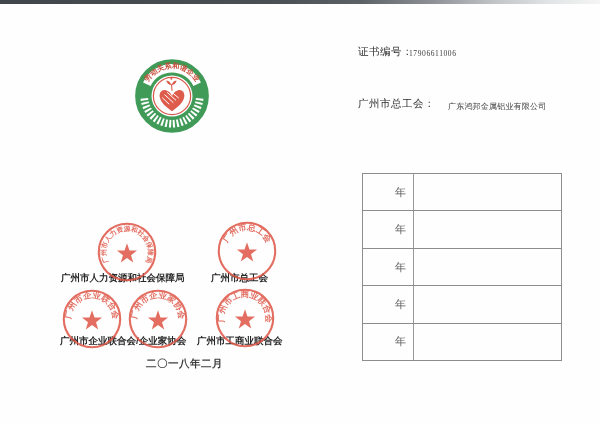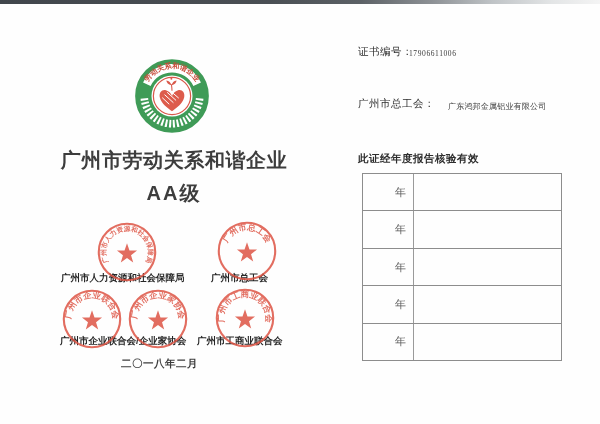--- a/index.html
+++ b/index.html
@@ -12,21 +12,21 @@
   #emblem{position:absolute;left:134px;top:58px;width:76px;height:76px;}
   #cert-title{position:absolute;left:44px;top:147px;width:260px;text-align:center;
     font-size:20px;font-weight:bold;letter-spacing:0.6px;color:#3d3d3d;}
   #cert-grade{position:absolute;left:44px;top:180px;width:260px;text-align:center;
     font-size:20px;font-weight:bold;letter-spacing:2px;color:#3d3d3d;}
   .issuer-label{position:absolute;font-size:9.5px;font-weight:bold;color:#262626;letter-spacing:0px;white-space:nowrap;}
   #issuer-1{left:61px;top:272px;}
   #issuer-2{left:211px;top:272px;}
   #issuer-3{left:60px;top:335px;}
   #issuer-4{left:197px;top:335px;}
-  #issue-date{position:absolute;left:121px;top:357px;width:102px;text-align:left;
+  #issue-date{position:absolute;left:121px;top:357px;width:102px;text-align:right;
     font-size:10.5px;font-weight:bold;letter-spacing:0.5px;color:#3c3c3c;}
   .stamp{position:absolute;width:62px;height:62px;opacity:0.84;}
   #stamp-1{left:95px;top:221px;width:64px;}
   #stamp-2{left:216px;top:220px;}
   #stamp-3{left:61px;top:288px;}
   #stamp-4{left:127px;top:288px;}
   #stamp-5{left:214px;top:287px;}
   .stamp svg{width:100%;height:100%;}
   
   .field-label{position:absolute;font-size:10.5px;font-weight:normal;letter-spacing:0.5px;color:#2e2e2e;white-space:nowrap;}
@@ -82,22 +82,20 @@
 
       <defs>
           <path id="emblemArc" d="M16.9 34.6 A36.5 36.5 0 0 1 83.1 34.6" fill="none"></path>
         </defs>
       <text font-size="9.5" font-weight="bold" fill="#c94a38" font-family="'Liberation Sans',sans-serif">
         <textPath href="#emblemArc" startOffset="50%" text-anchor="middle">劳动关系和谐企业</textPath>
       </text>
     </svg>
   </div>
 
-  <div id="cert-title">广州市劳动关系和谐企业</div>
-  <div id="cert-grade">AA级</div>
 
   <div id="issuer-1" class="issuer-label">广州市人力资源和社会保障局</div>
   <div id="issuer-2" class="issuer-label">广州市总工会</div>
   <div id="issuer-3" class="issuer-label">广州市企业联合会/企业家协会</div>
   <div id="issuer-4" class="issuer-label">广州市工商业联合会</div>
   <div id="issue-date">二〇一八年二月</div>
 
   <div id="stamp-1" class="stamp"><svg viewBox="0 0 100 100">
         <defs>
           <path id="sealArc0" d="M20.6 67 A34 34 0 1 1 79.4 67" fill="none"></path>
@@ -136,21 +134,20 @@
         </defs>
         <circle cx="50" cy="50" r="45.5" fill="none" stroke="#dd5242" stroke-width="3.4"></circle>
         <polygon points="50.0,36.0 54.0,47.5 66.2,47.7 56.5,55.1 60.0,66.8 50.0,59.8 40.0,66.8 43.5,55.1 33.8,47.7 46.0,47.5" fill="#dd5242"></polygon>
         <text font-size="13.5" font-weight="bold" fill="#dd5242" font-family="'Liberation Sans',sans-serif"><textPath href="#sealArc4" startOffset="50%" text-anchor="middle">广州市工商业联合会</textPath></text>
       </svg></div>
 
   <div id="certno-label" class="field-label">证书编号：</div>
   <div id="certno-value">17906611006</div>
   <div id="holder-label" class="field-label">广州市总工会：</div>
   <div id="holder-value">广东鸿邦金属铝业有限公司</div>
-  <div id="verify-title">此证经年度报告核验有效</div>
   <div id="verify-table">
       <div class="trow">
         <div class="tc-year">年</div>
         <div class="tc-blank"></div>
       </div>
       <div class="trow">
         <div class="tc-year">年</div>
         <div class="tc-blank"></div>
       </div>
       <div class="trow">

